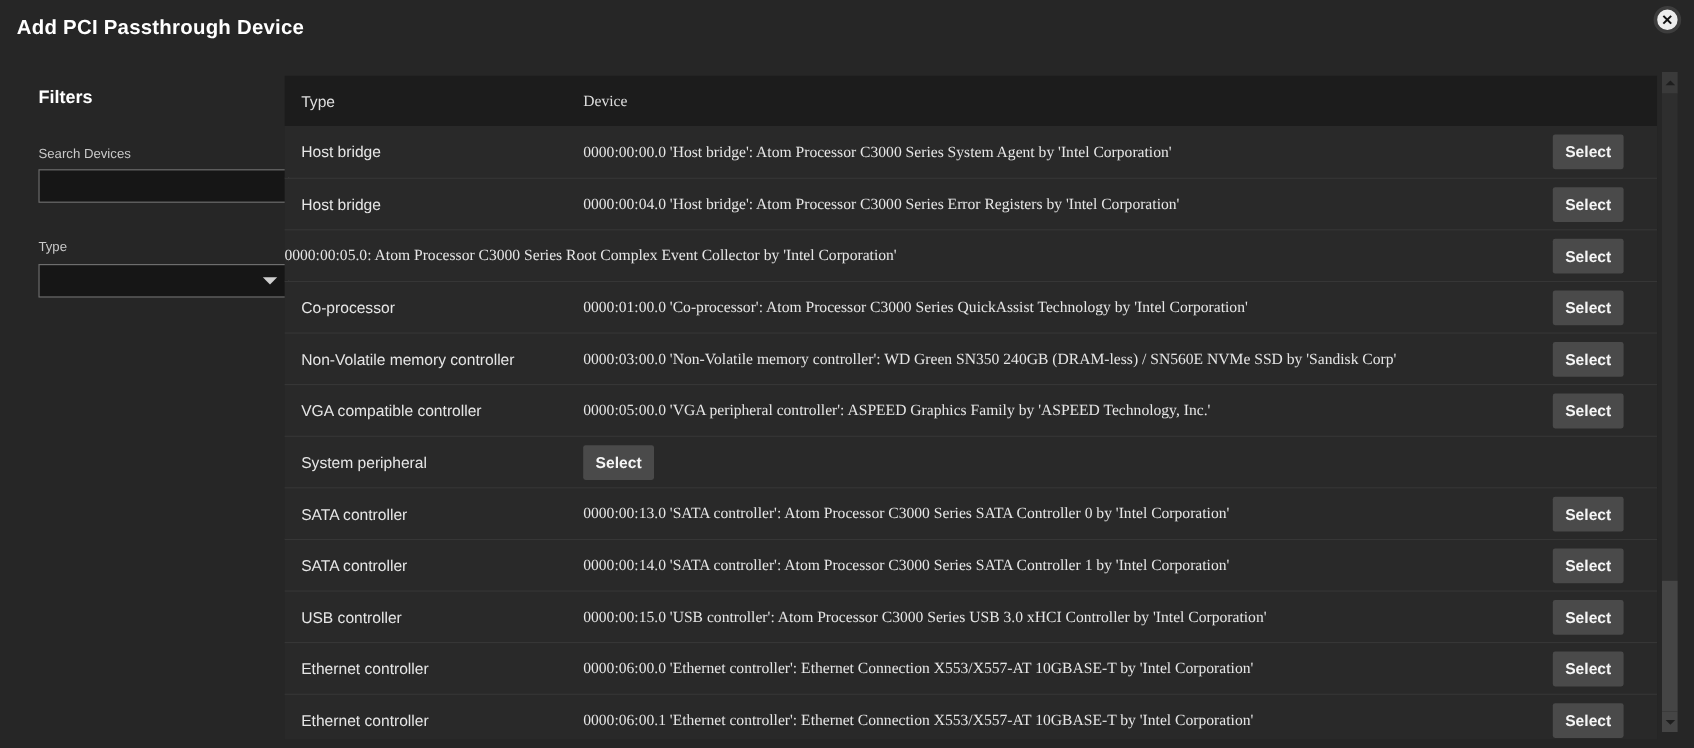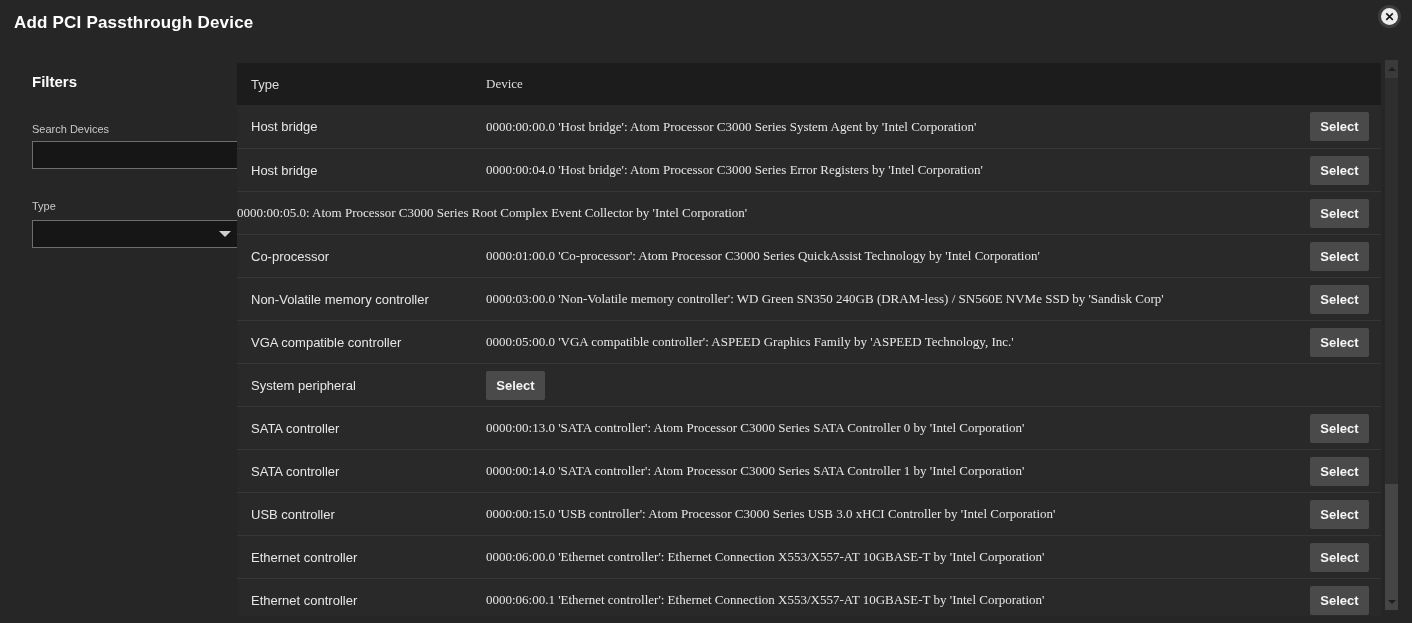--- a/index.html
+++ b/index.html
@@ -67,21 +67,21 @@
   .col-device { flex: 1; padding-right: 10px; font-family: Liberation Serif, serif; }
   .t-row {
     display: flex; align-items: center; height: 43px;
     background: var(--row_bg, #292929);
     border-top: 1px solid var(--row_border, #363636);
     color: var(--text_primary, #e6e6e6); font-size: 13px;
   }
   .t-row:first-child { border-top: none; }
   .cell { white-space: nowrap; overflow: hidden; }
   .select-btn {
-    flex-shrink: 0; margin-right: 12px; width: 59px; height: 29px;
+    flex-shrink: 0; margin-right: 28px; width: 59px; height: 29px;
     background: var(--button_bg, #4a4a4a);
     color: var(--button_text, #f5f5f5);
     font-size: 13px; font-weight: bold;
     border: none; border-radius: 2px; cursor: pointer;
     font-family: "Liberation Sans", sans-serif;
   }
   
   .scrollbar {
     position: absolute; left: 1385px; top: 60px;
     width: 13px; height: 550px;
@@ -159,21 +159,21 @@
   </div>
 
   <div class="t-row">
     <div class="col-type cell">Non-Volatile memory controller</div>
     <div class="col-device cell">0000:03:00.0 'Non-Volatile memory controller': WD Green SN350 240GB (DRAM-less) / SN560E NVMe SSD by 'Sandisk Corp'</div>
     <button class="select-btn">Select</button>
   </div>
 
   <div class="t-row">
     <div class="col-type cell">VGA compatible controller</div>
-    <div class="col-device cell">0000:05:00.0 'VGA compatible controller': ASPEED Graphics Family by 'ASPEED Technology, Inc.'</div>
+    <div class="col-device cell">0000:05:00.0 'VGA peripheral controller': ASPEED Graphics Family by 'ASPEED Technology, Inc.'</div>
     <button class="select-btn">Select</button>
   </div>
 
   <div class="t-row">
     <div class="col-type cell">System peripheral</div>
     <button class="select-btn">Select</button>
   </div>
 
   <div class="t-row">
     <div class="col-type cell">SATA controller</div>

